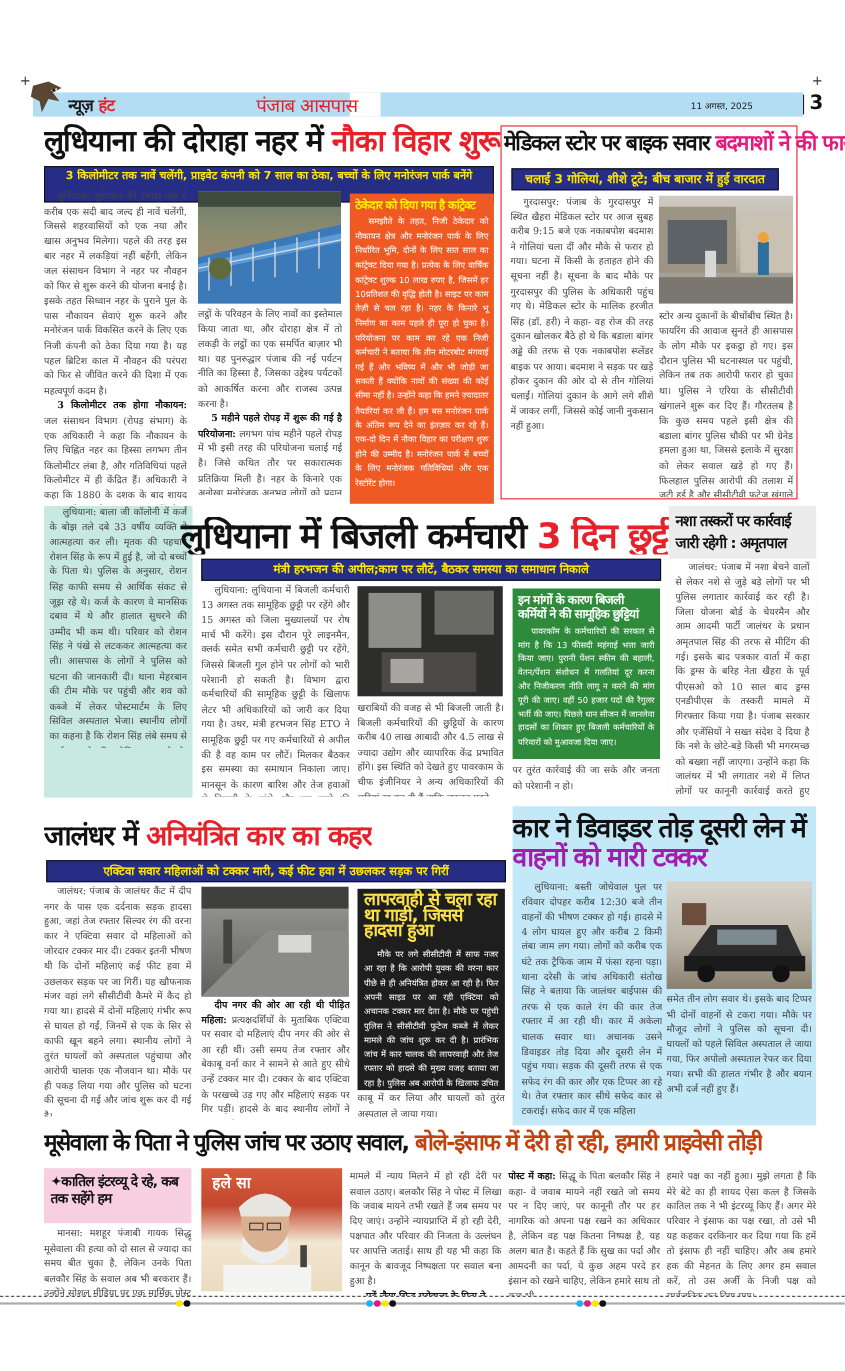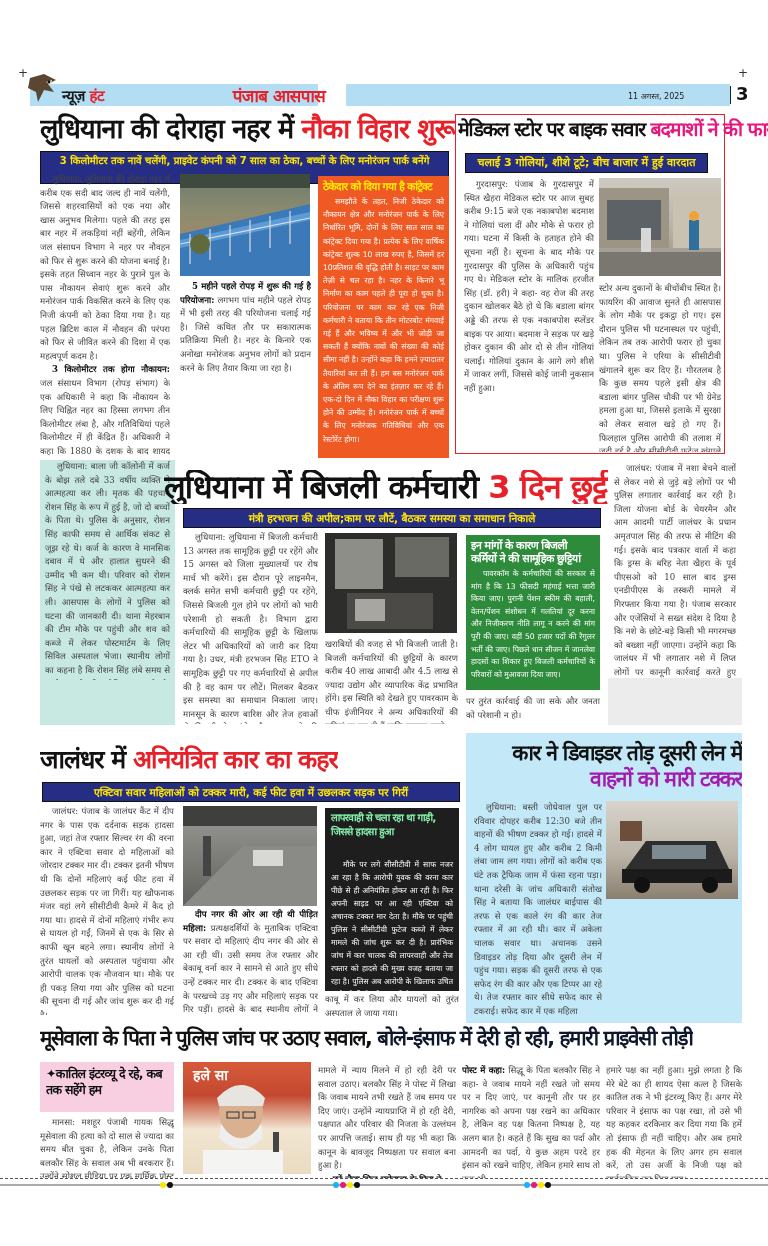--- a/index.html
+++ b/index.html
@@ -26,21 +26,21 @@
   <div class="abs" style="left:290px;top:0;width:28px;height:22px;background:#fff"></div>
   <svg class="abs" style="left:-2px;top:-12px" width="34" height="36" viewBox="0 0 34 36">
     <path d="M4 6 L18 2 L30 8 L22 12 L28 20 L18 18 L12 30 L10 20 L2 16 Z" fill="#5a4632"></path>
     <path d="M20 10 L26 8 L25 13 Z" fill="#e8e2d6"></path>
     <circle cx="23" cy="10" r="1.4" fill="#111"></circle>
   </svg>
   <div class="abs sans" style="left:34px;top:1px;font-weight:bold;font-size:15px;white-space:nowrap;letter-spacing:-0.5px">
     <span style="color:#1a1a1a">न्यूज़</span>
     <span style="color:#e8202a">हंट</span>
   </div>
-  <div class="abs sans" style="left:186px;width:130px;top:0px;font-size:17px;font-weight:bold;color:#e8202a;white-space:nowrap;text-align:center;letter-spacing:-0.5px">पंजाब आसपास</div>
+  <div class="abs sans" style="left:186px;width:130px;top:0px;font-size:17px;font-weight:normal;color:#e8202a;white-space:nowrap;text-align:center;letter-spacing:-0.5px">पंजाब आसपास</div>
   <div class="abs sans" style="left:600px;top:6px;font-size:8px;font-weight:normal;color:#222;white-space:nowrap">11 अगस्त, 2025</div>
   <div class="abs" style="left:702px;top:2px;width:1px;height:18px;background:#222"></div>
   <div class="abs sans" style="left:708px;top:-1px;font-size:18px;font-weight:bold;color:#111">3</div>
 </div>
 
 <div class="abs hl" style="left:40px;top:112px;font-size:27px;line-height:34px"><span>लुधियाना की दोराहा नहर में </span><span style="color:#e8202a">नौका विहार शुरू</span></div>
 <div class="abs strip" style="left:40px;top:151px;width:409px;height:33px;font-size:10px;line-height:18px">3 किलोमीटर तक नावें चलेंगी, प्राइवेट कंपनी को 7 साल का ठेका, बच्चों के लिए मनोरंजन पार्क बनेंगे</div>
 
 <div class="abs body-text" style="left:40px;top:173px;width:130px;height:286px">
   <p style="text-indent:12px">लुधियाना: लुधियाना की दोराहा नहर में करीब एक सदी बाद जल्द ही नावें चलेंगी, जिससे शहरवासियों को एक नया और खास अनुभव मिलेगा। पहले की तरह इस बार नहर में लकड़ियां नहीं बहेंगी, लेकिन जल संसाधन विभाग ने नहर पर नौवहन को फिर से शुरू करने की योजना बनाई है। इसके तहत सिध्वान नहर के पुराने पुल के पास नौकायन सेवाएं शुरू करने और मनोरंजन पार्क विकसित करने के लिए एक निजी कंपनी को ठेका दिया गया है। यह पहल ब्रिटिश काल में नौवहन की परंपरा को फिर से जीवित करने की दिशा में एक महत्वपूर्ण कदम है।</p>
@@ -58,20 +58,21 @@
         <line x1="50" y1="51" x2="50" y2="82"></line>
         <line x1="70" y1="46" x2="70" y2="78"></line>
         <line x1="90" y1="42" x2="90" y2="74"></line>
         <line x1="110" y1="37" x2="110" y2="70"></line>
       <line x1="0" y1="70" x2="130" y2="44"></line>
     </g>
     <circle cx="20" cy="70" r="10" fill="#5f6b3d"></circle>
   </svg>
 </div>
 <div class="abs body-text" style="left:180px;top:280px;width:131px;height:170px">
+  <p>लट्ठों के परिवहन के लिए नावों का इस्तेमाल किया जाता था, और दोराहा क्षेत्र में तो लकड़ी के लट्ठों का एक समर्पित बाज़ार भी था। यह पुनरुद्धार पंजाब की नई पर्यटन नीति का हिस्सा है, जिसका उद्देश्य पर्यटकों को आकर्षित करना और राजस्व उत्पन्न करना है।</p>
   <p style="text-indent:12px"><b>5 महीने पहले रोपड़ में शुरू की गई है परियोजना:</b> <span>लगभग पांच महीने पहले रोपड़ में भी इसी तरह की परियोजना चलाई गई है। जिसे कथित तौर पर सकारात्मक प्रतिक्रिया मिली है। नहर के किनारे एक अनोखा मनोरंजक अनुभव लोगों को प्रदान करने के लिए तैयार किया जा रहा है।</span></p>
 </div>
 
 <div class="abs" style="left:318px;top:176px;width:131px;height:282px;background:#ef5a24;padding:3px 5px;overflow:hidden">
   <div class="sans" style="color:#ffee00;font-weight:bold;font-size:10.5px;white-space:nowrap;letter-spacing:-0.6px;margin-bottom:2px">ठेकेदार को दिया गया है कांट्रेक्ट</div>
   <div class="sans" style="color:#fff;font-size:7.6px;line-height:13.2px;text-indent:12px;text-align:justify">समझौते के तहत, निजी ठेकेदार को नौकायन क्षेत्र और मनोरंजन पार्क के लिए निर्धारित भूमि, दोनों के लिए सात साल का कांट्रेक्ट दिया गया है। प्रत्येक के लिए वार्षिक कांट्रेक्ट शुल्क 10 लाख रुपए है, जिसमें हर 10प्रतिशत की वृद्धि होती है। साइट पर काम तेज़ी से चल रहा है। नहर के किनारे भू निर्माण का काम पहले ही पूरा हो चुका है। परियोजना पर काम कर रहे एक निजी कर्मचारी ने बताया कि तीन मोटरबोट मंगवाई गई हैं और भविष्य में और भी जोड़ी जा सकती हैं क्योंकि नावों की संख्या की कोई सीमा नहीं है। उन्होंने कहा कि हमने ज़्यादातर तैयारियां कर ली हैं। हम बस मनोरंजन पार्क के अंतिम रूप देने का इंतज़ार कर रहे हैं। एक-दो दिन में नौका विहार का परीक्षण शुरू होने की उम्मीद है। मनोरंजन पार्क में बच्चों के लिए मनोरंजक गतिविधियां और एक रेस्टोरेंट होगा।</div>
 </div>
 
 <div class="abs" style="left:455px;top:114px;width:270px;height:340px;border:1px solid #e8202a"></div>
 <div class="abs hl" style="left:458px;top:116px;font-size:19.5px;line-height:28px;letter-spacing:-1.2px"><span>मेडिकल स्टोर पर बाइक सवार </span><span style="color:#e5187c">बदमाशों ने की फायरिंग</span></div>
@@ -117,66 +118,68 @@
 </div>
 <div class="abs" style="left:466px;top:535px;width:134px;height:155px;background:#2e8b3b;padding:4px 5px;overflow:hidden">
   <div class="sans" style="color:#fff;font-weight:bold;font-size:11px;line-height:13px;letter-spacing:-0.6px;margin-bottom:3px">इन मांगों के कारण बिजली कर्मियों ने की सामूहिक छुट्टियां</div>
   <div class="sans" style="color:#fff;font-size:7.6px;line-height:12.6px;text-indent:12px;text-align:justify">पावरकॉम के कर्मचारियों की सरकार से मांग है कि 13 फीसदी महंगाई भत्ता जारी किया जाए। पुरानी पेंशन स्कीम की बहाली, वेतन/पेंशन संशोधन में गलतियां दूर करना और निजीकरण नीति लागू न करने की मांग पूरी की जाए। वहीं 50 हजार पदों की रैगुलर भर्ती की जाए। पिछले धान सीजन में जानलेवा हादसों का शिकार हुए बिजली कर्मचारियों के परिवारों को मुआवजा दिया जाए।</div>
 </div>
 <div class="abs body-text" style="left:466px;top:695px;width:134px;height:30px">
   <p>पर तुरंत कार्रवाई की जा सके और जनता को परेशानी न हो।</p>
 </div>
 
 <div class="abs" style="left:608px;top:460px;width:134px;height:265px;background:#ececec;overflow:hidden">
+  <div class="hl" style="font-size:13.5px;line-height:20px;white-space:normal;padding:4px 6px;letter-spacing:-0.8px">नशा तस्करों पर कार्रवाई जारी रहेगी : अमृतपाल</div>
   <div class="body-text" style="padding:2px 6px;text-indent:12px;height:218px;background:#fff">जालंधर: पंजाब में नशा बेचने वालों से लेकर नशे से जुड़े बड़े लोगों पर भी पुलिस लगातार कार्रवाई कर रही है। जिला योजना बोर्ड के चेयरमैन और आम आदमी पार्टी जालंधर के प्रधान अमृतपाल सिंह की तरफ से मीटिंग की गई। इसके बाद पत्रकार वार्ता में कहा कि ड्रग्स के बरिह नेता खैहरा के पूर्व पीएसओ को 10 साल बाद ड्रग्स एनडीपीएस के तस्करी मामले में गिरफ्तार किया गया है। पंजाब सरकार और एजेंसियों ने सख्त संदेश दे दिया है कि नशे के छोटे-बड़े किसी भी मगरमच्छ को बख्शा नहीं जाएगा। उन्होंने कहा कि जालंधर में भी लगातार नशे में लिप्त लोगों पर कानूनी कार्रवाई करते हुए उनके घरों पर पीला पंजा चलाया जा रहा है। नशे के आदी युवकों को ओट सेंटरों में भेजा जा रहा और स्किल डेवलपमेंट पर भी काम किया जा रहा है।</div>
 </div>
 
 <div class="abs hl" style="left:40px;top:742px;font-size:25px;line-height:36px"><span>जालंधर में </span><span style="color:#e8202a">अनियंत्रित कार का कहर</span></div>
 <div class="abs strip" style="left:42px;top:782px;width:418px;height:20px;font-size:10.5px;line-height:18px">एक्टिवा सवार महिलाओं को टक्कर मारी, कई फीट हवा में उछलकर सड़क पर गिरीं</div>
 <div class="abs body-text" style="left:40px;top:805px;width:134px;height:210px">
   <p style="text-indent:12px">जालंधर: पंजाब के जालंधर कैंट में दीप नगर के पास एक दर्दनाक सड़क हादसा हुआ, जहां तेज रफ्तार सिल्वर रंग की वरना कार ने एक्टिवा सवार दो महिलाओं को जोरदार टक्कर मार दी। टक्कर इतनी भीषण थी कि दोनों महिलाएं कई फीट हवा में उछलकर सड़क पर जा गिरीं। यह खौफनाक मंजर वहां लगे सीसीटीवी कैमरे में कैद हो गया था। हादसे में दोनों महिलाएं गंभीर रूप से घायल हो गईं, जिनमें से एक के सिर से काफी खून बहने लगा। स्थानीय लोगों ने तुरंत घायलों को अस्पताल पहुंचाया और आरोपी चालक एक नौजवान था। मौके पर ही पकड़ लिया गया और पुलिस को घटना की सूचना दी गई और जांच शुरू कर दी गई है।</p>
 </div>
 <div class="abs photo" style="left:183px;top:806px;width:134px;height:100px;background:linear-gradient(180deg,#9c9c98 0%,#7d7d79 50%,#5f5f5b 100%)">
   <svg width="134" height="100" viewBox="0 0 134 100">
     <rect x="0" y="0" width="134" height="20" fill="#3f3f3d"></rect>
     <path d="M0 100 L60 40 L134 40 L134 100 Z" fill="#8a8a86"></path>
     <rect x="70" y="44" width="30" height="16" fill="#d8d8d4"></rect>
     <rect x="20" y="30" width="8" height="40" fill="#444"></rect>
   </svg>
 </div>
 <div class="abs body-text" style="left:183px;top:908px;width:135px;height:110px">
   <p style="text-indent:12px"><b>दीप नगर की ओर आ रही थी पीड़ित महिला:</b> <span>प्रत्यक्षदर्शियों के मुताबिक एक्टिवा पर सवार दो महिलाएं दीप नगर की ओर से आ रही थीं। उसी समय तेज रफ्तार और बेकाबू वर्ना कार ने सामने से आते हुए सीधे उन्हें टक्कर मार दी। टक्कर के बाद एक्टिवा के परखच्चे उड़ गए और महिलाएं सड़क पर गिर पड़ीं। हादसे के बाद स्थानीय लोगों ने चालक को</span></p>
 </div>
 <div class="abs" style="left:325px;top:808px;width:134px;height:183px;background:#1e1e1e;padding:3px 6px;overflow:hidden">
-  <div class="sans" style="color:#86efac;font-weight:bold;font-size:10px;line-height:14px;letter-spacing:-0.6px;margin-bottom:19px">लापरवाही से चला रहा था गाड़ी, जिससे हादसा हुआ</div>
+  <div class="sans" style="color:#fde047;font-weight:bold;font-size:16px;line-height:14px;letter-spacing:-0.6px;margin-bottom:8px">लापरवाही से चला रहा था गाड़ी, जिससे हादसा हुआ</div>
   <div class="sans" style="color:#fff;font-size:7.6px;line-height:13px;text-indent:12px;text-align:justify">मौके पर लगे सीसीटीवी में साफ नजर आ रहा है कि आरोपी युवक की वरना कार पीछे से ही अनियंत्रित होकर आ रही है। फिर अपनी साइड पर आ रही एक्टिवा को अचानक टक्कर मार देता है। मौके पर पहुंची पुलिस ने सीसीटीवी फुटेज कब्जे में लेकर मामले की जांच शुरू कर दी है। प्रारंभिक जांच में कार चालक की लापरवाही और तेज रफ्तार को हादसे की मुख्य वजह बताया जा रहा है। पुलिस अब आरोपी के खिलाफ उचित कार्रवाई की तैयारी कर रही है।</div>
 </div>
 <div class="abs body-text" style="left:325px;top:993px;width:134px;height:28px">
   <p>काबू में कर लिया और घायलों को तुरंत अस्पताल ले जाया गया।</p>
 </div>
 
 <div class="abs" style="left:466px;top:733px;width:276px;height:290px;background:#c3e8f7;overflow:hidden">
-  <div class="hl" style="text-align:right;font-size:21px;line-height:26px;padding-top:7px;letter-spacing:-1.2px">
+  <div class="hl" style="text-align:left;font-size:24px;line-height:26px;padding-top:7px;letter-spacing:-1.2px">
     <div>कार ने डिवाइडर तोड़ दूसरी लेन में</div>
     <div style="color:#a21caf">वाहनों को मारी टक्कर</div>
   </div>
   <div class="body-text" style="position:absolute;left:8px;top:68px;width:128px;height:218px;text-indent:12px">लुधियाना: बस्ती जोधेवाल पुल पर रविवार दोपहर करीब 12:30 बजे तीन वाहनों की भीषण टक्कर हो गई। हादसे में 4 लोग घायल हुए और करीब 2 किमी लंबा जाम लग गया। लोगों को करीब एक घंटे तक ट्रैफिक जाम में फंसा रहना पड़ा। थाना दरेसी के जांच अधिकारी संतोख सिंह ने बताया कि जालंधर बाईपास की तरफ से एक काले रंग की कार तेज रफ्तार में आ रही थी। कार में अकेला चालक सवार था। अचानक उसने डिवाइडर तोड़ दिया और दूसरी लेन में पहुंच गया। सड़क की दूसरी तरफ से एक सफेद रंग की कार और एक टिप्पर आ रहे थे। तेज रफ्तार कार सीधे सफेद कार से टकराई। सफेद कार में एक महिला</div>
   <div class="photo" style="position:absolute;left:140px;top:68px;width:132px;height:98px;background:linear-gradient(180deg,#d8d4cc 0%,#bab3a6 55%,#8a7f6f 100%)">
     <svg width="132" height="98" viewBox="0 0 132 98">
       <rect x="14" y="20" width="22" height="20" fill="#6d4d3b"></rect>
       <path d="M18 70 L40 40 L110 40 L124 70 Z" fill="#2e2e2e"></path>
       <rect x="16" y="68" width="110" height="14" fill="#1b1b1b"></rect>
       <circle cx="36" cy="84" r="8" fill="#111"></circle>
         <circle cx="104" cy="84" r="8" fill="#111"></circle>
       <rect x="46" y="44" width="54" height="14" fill="#7e8a92"></rect>
     </svg>
   </div>
-</div>
-
-<div class="abs hl" style="left:40px;top:1022px;font-size:20.5px;line-height:32px;letter-spacing:-1.3px"><span>मूसेवाला के पिता ने पुलिस जांच पर उठाए सवाल, </span><span style="color:#0f172a">बोले-इंसाफ में देरी हो रही, हमारी प्राइवेसी तोड़ी</span></div>
+  <div class="body-text" style="position:absolute;left:140px;top:170px;width:132px;height:116px">समेत तीन लोग सवार थे। इसके बाद टिप्पर भी दोनों वाहनों से टकरा गया। मौके पर मौजूद लोगों ने पुलिस को सूचना दी। घायलों को पहले सिविल अस्पताल ले जाया गया, फिर अपोलो अस्पताल रेफर कर दिया गया। सभी की हालत गंभीर है और बयान अभी दर्ज नहीं हुए हैं।</div>
+</div>
+
+<div class="abs hl" style="left:40px;top:1022px;font-size:20.5px;line-height:32px;letter-spacing:-1.3px"><span>मूसेवाला के पिता ने पुलिस जांच पर उठाए सवाल, </span><span style="color:#c2410c">बोले-इंसाफ में देरी हो रही, हमारी प्राइवेसी तोड़ी</span></div>
 <div class="abs" style="left:40px;top:1062px;width:134px;height:50px;background:#f7cfe0;padding:4px 6px">
   <div class="hl" style="font-size:12.5px;line-height:16px;white-space:normal;letter-spacing:-0.7px">
     <span style="color:#111">✦</span><span>कातिल इंटरव्यू दे रहे, कब तक सहेंगे हम</span>
   </div>
 </div>
 <div class="abs body-text" style="left:40px;top:1116px;width:134px;height:62px">
   <p style="text-indent:12px">मानसा: मशहूर पंजाबी गायक सिद्धू मूसेवाला की हत्या को दो साल से ज्यादा का समय बीत चुका है, लेकिन उनके पिता बलकौर सिंह के सवाल अब भी बरकरार हैं। उन्होंने सोशल मीडिया पर एक मार्मिक पोस्ट साझा करते हुए बेटे की हत्या के</p>
 </div>
 <div class="abs photo" style="left:183px;top:1062px;width:128px;height:112px;background:linear-gradient(180deg,#d65a3a 0%,#c44830 30%,#f2e6d2 60%,#eadbc0 100%)">
   <svg width="128" height="112" viewBox="0 0 128 112">

